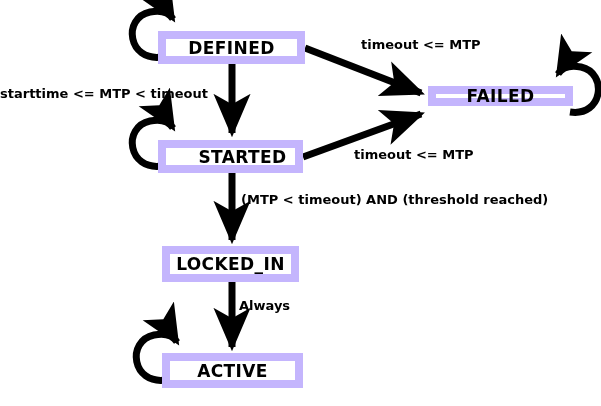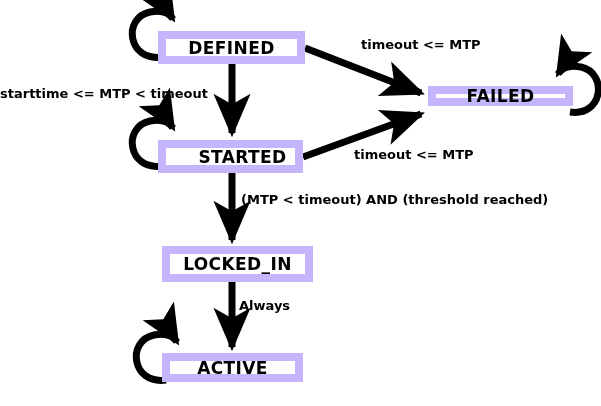--- a/index.html
+++ b/index.html
@@ -112,25 +112,25 @@
   </div>
 
   <div class="state-box" style="left:428px; top:86px; width:145px; height:20px;">
     <span class="state-label">FAILED</span>
   </div>
 
   <div class="state-box" style="left:158px; top:140px; width:145px; height:33px;padding-left:24px;">
     <span class="state-label">STARTED</span>
   </div>
 
-  <div class="state-box" style="left:162px; top:246px; width:151px; height:36px;">
+  <div class="state-box" style="left:162px; top:246px; width:137px; height:36px;">
     <span class="state-label">LOCKED_IN</span>
   </div>
 
-  <div class="state-box" style="left:162px; top:353px; width:141px; height:29px;">
+  <div class="state-box" style="left:162px; top:353px; width:141px; height:35px;">
     <span class="state-label">ACTIVE</span>
   </div>
 
   <div class="edge-label" style="left:0px; top:86px;">starttime &lt;= MTP &lt; timeout</div>
 
   <div class="edge-label" style="left:361px; top:37px;">timeout &lt;= MTP</div>
 
   <div class="edge-label" style="left:354px; top:147px;">timeout &lt;= MTP</div>
 
   <div class="edge-label" style="left:241px; top:192px;">(MTP &lt; timeout) AND (threshold reached)</div>

